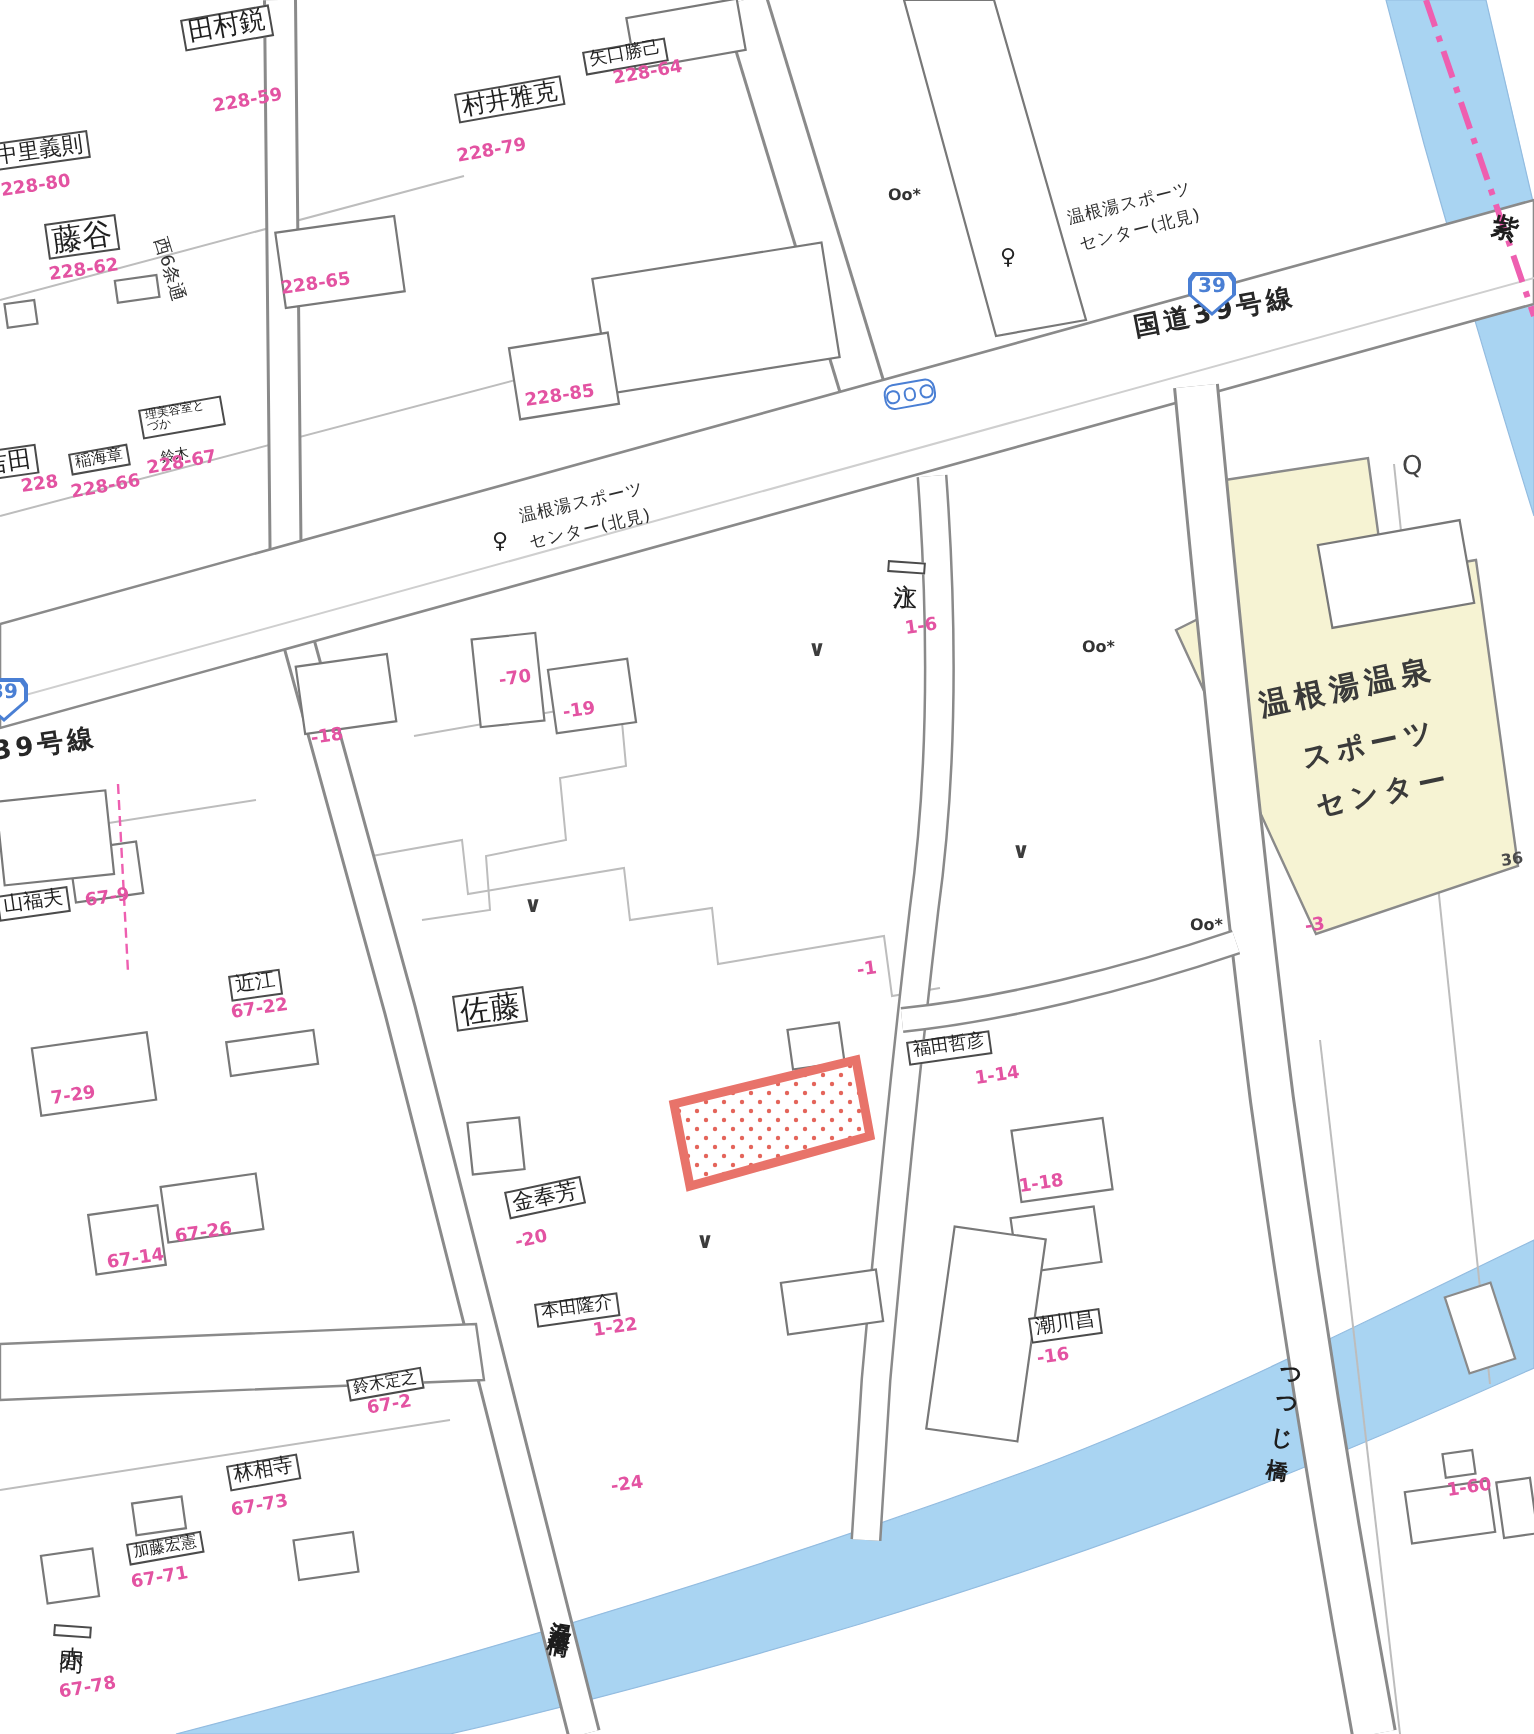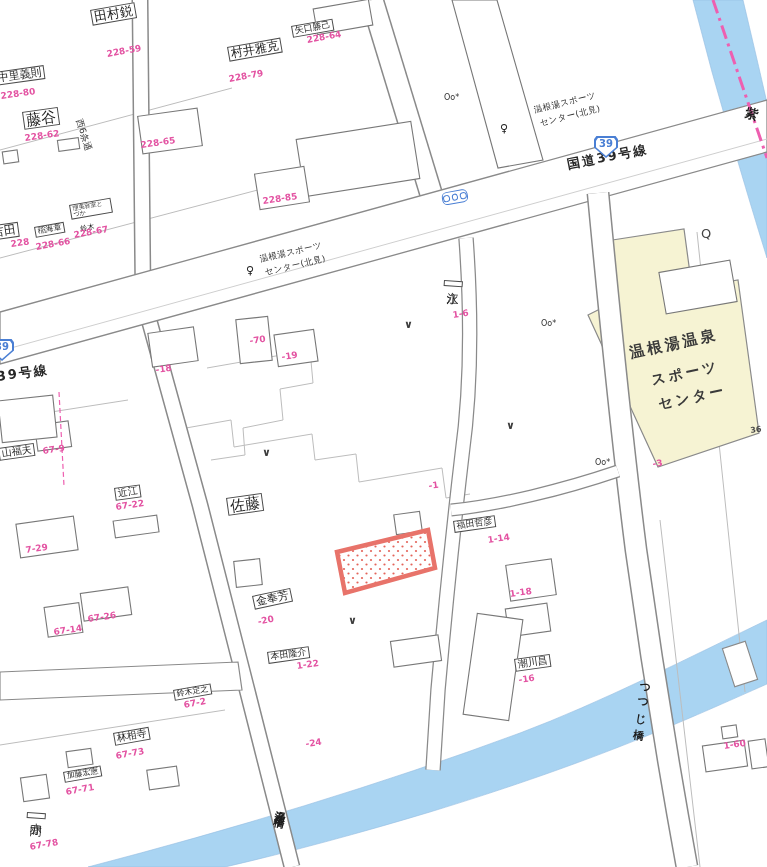--- a/index.html
+++ b/index.html
@@ -20,21 +20,21 @@
   .lbl.dk{color:#4a4a4a;font-weight:600;font-size:8px;}
   .lbl.rd{color:#272727;font-weight:600;letter-spacing:2px;}
   .lbl.st{color:#333;}
   .lbl.br{color:#1d1d1d;font-weight:600;}
   .lbl.bs{color:#2e2e2e;font-size:8.5px;letter-spacing:0.5px;}
   .lbl.fc{color:#3a3a3a;font-weight:600;letter-spacing:3px;}
   .lbl.vert{writing-mode:vertical-rl;text-orientation:upright;letter-spacing:2px;}
   .lbl.wrapped{white-space:normal;}
   .sym{position:absolute;transform-origin:left top;z-index:6;}
   .sym-bus{font-size:11px;color:#222;}
-  .sym-pole{font-size:8px;color:#333;letter-spacing:0px;font-weight:400;}
+  .sym-pole{font-size:8px;color:#333;letter-spacing:0px;font-weight:700;}
   .sym-well{font-size:13px;color:#444;}
   .sym-vee{font-size:11px;color:#3c3c3c;font-weight:600;}
   .shield{width:24px;height:22px;position:absolute;}
   .shield .s-outer{position:absolute;left:0;top:0;width:24px;height:22px;background:var(--blue);
      clip-path:polygon(10% 0,90% 0,100% 15%,100% 52%,50% 100%,0 52%,0 15%);}
   .shield .s-inner{position:absolute;left:2px;top:2px;width:20px;height:18px;background:#fff;
      clip-path:polygon(10% 0,90% 0,100% 15%,100% 52%,50% 100%,0 52%,0 15%);}
   .shield span{position:absolute;left:0;top:2px;width:100%;text-align:center;
      font-size:10px;font-weight:700;color:var(--blue);}
   .tl{width:24px;height:11px;border:1.5px solid var(--blue);border-radius:5px;

